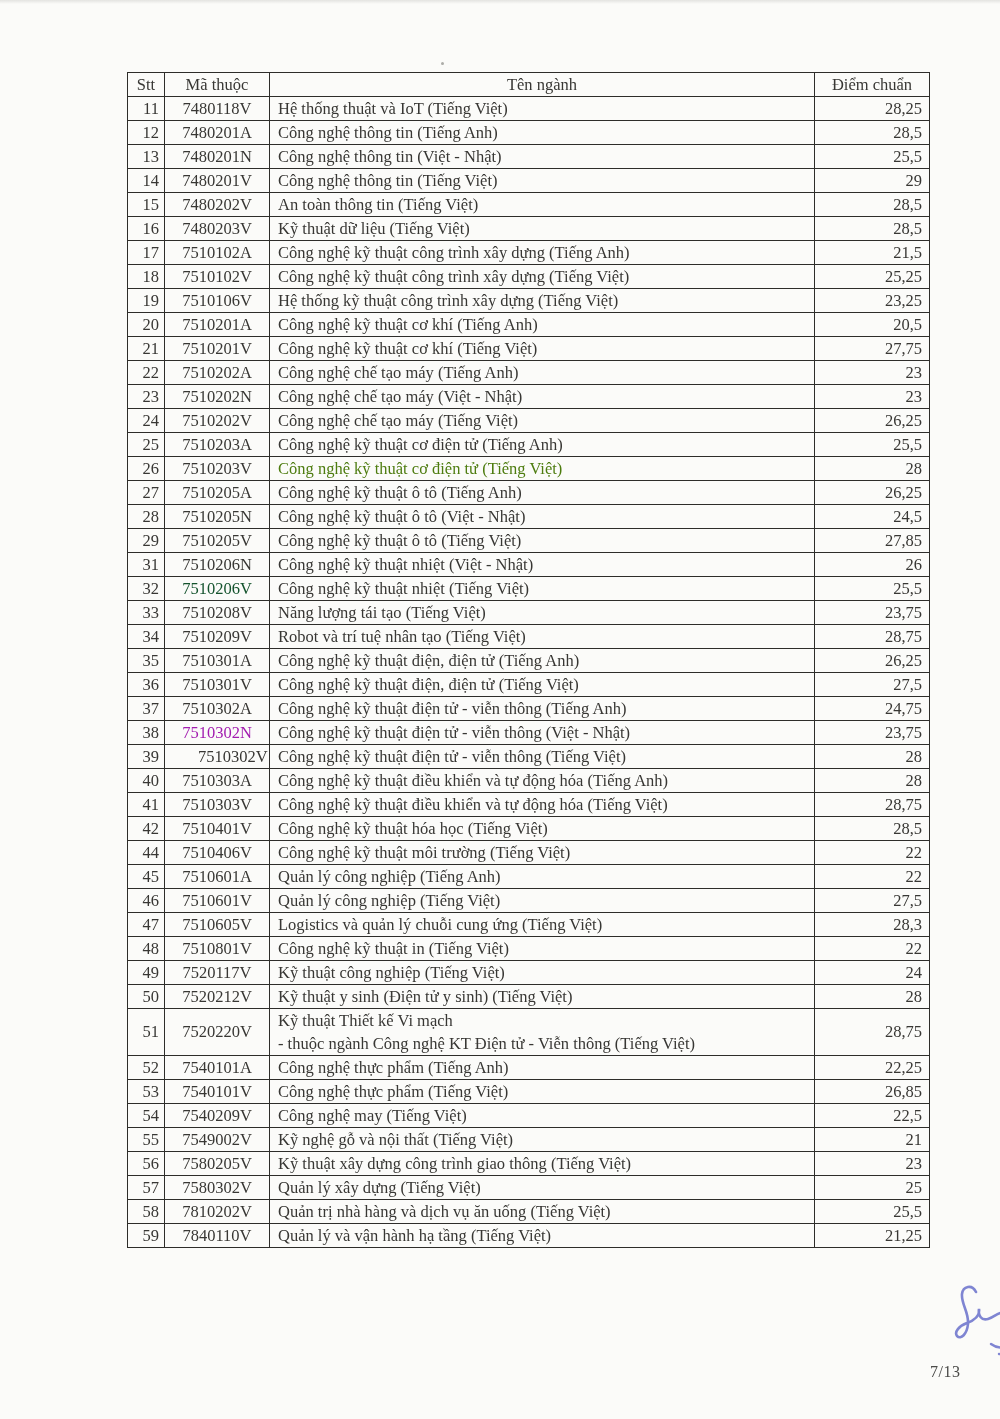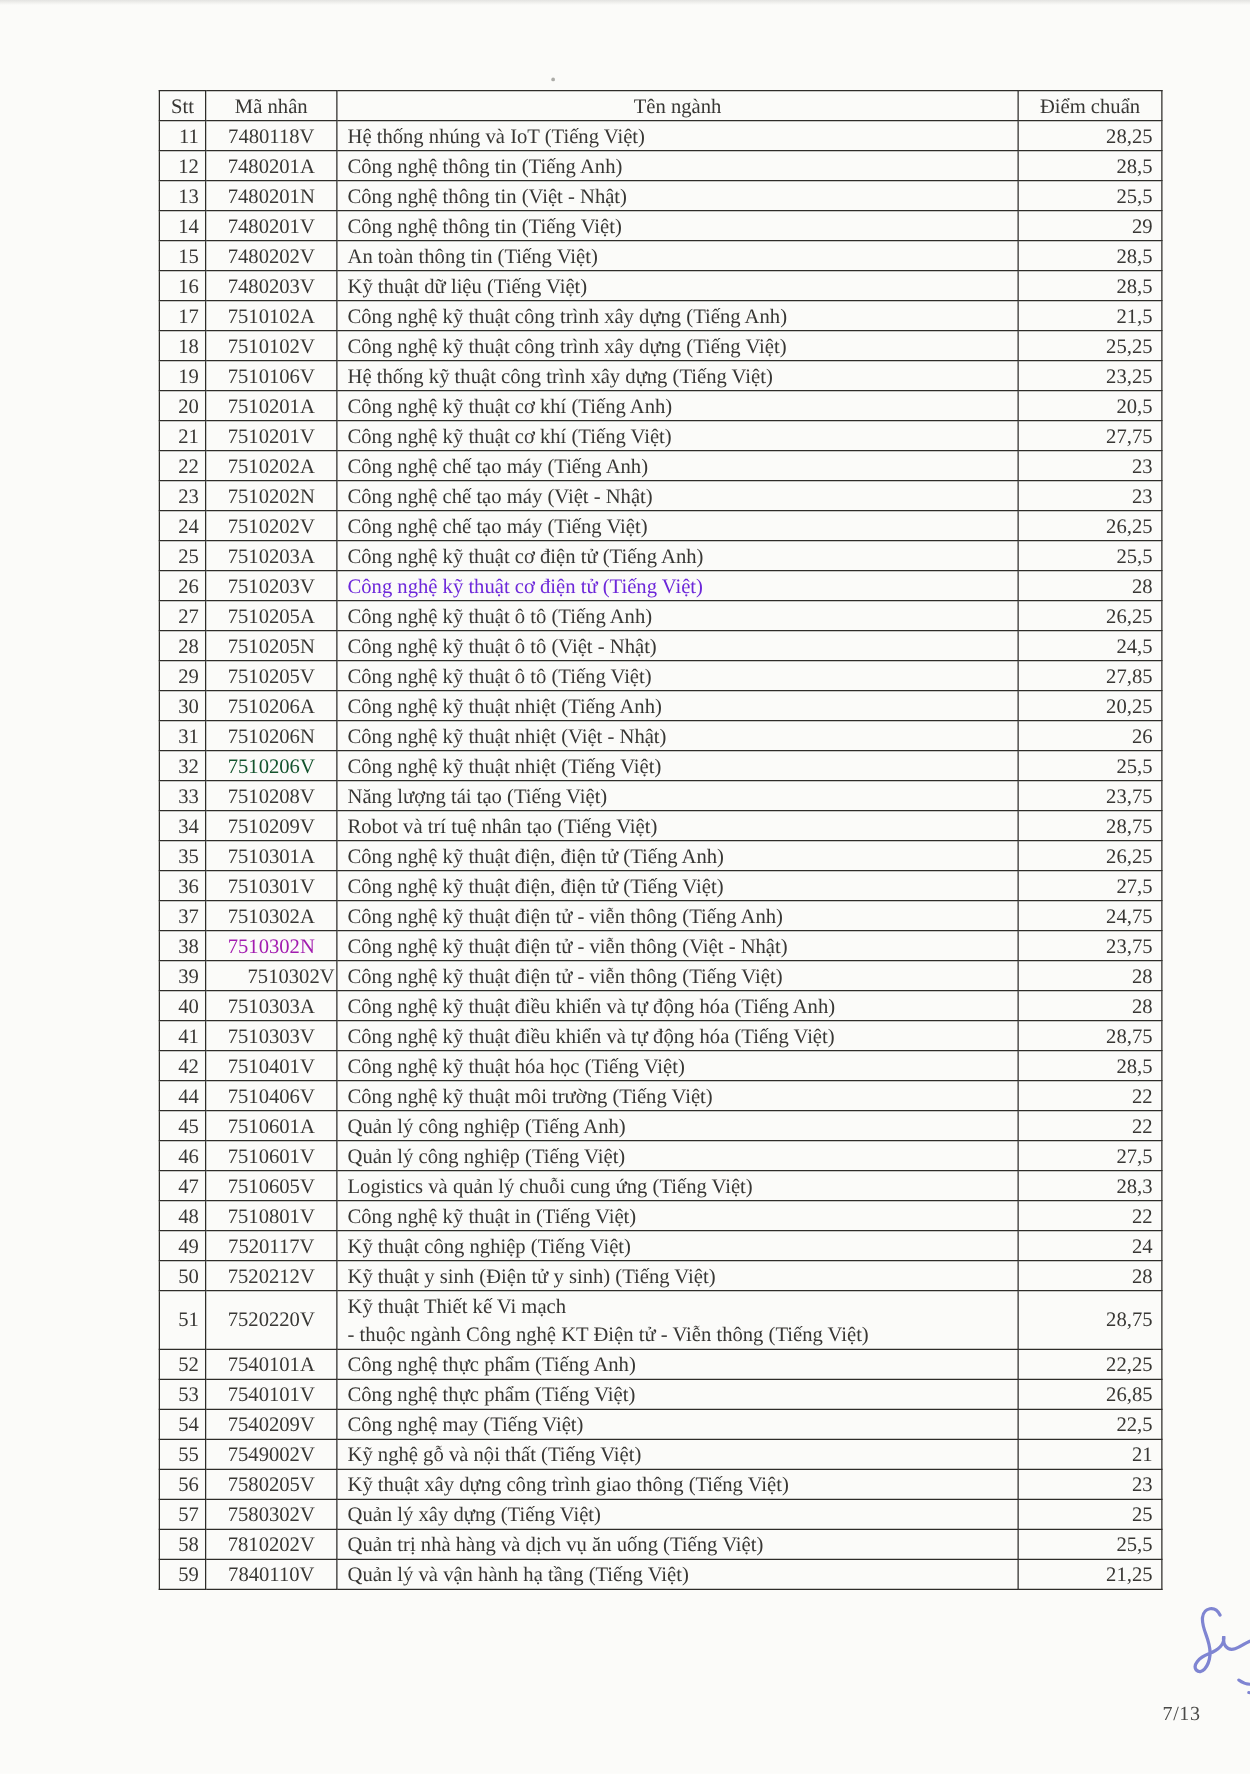--- a/index.html
+++ b/index.html
@@ -81,31 +81,31 @@
   <table class="score-table">
     <colgroup>
       <col class="c-stt">
         <col class="c-code">
         <col class="c-name">
         <col class="c-score">
     </colgroup>
     <thead>
       <tr>
         <th style="border-color: rgb(46, 45, 42); color: rgb(56, 55, 52);">Stt</th>
-        <th style="border-color: rgb(46, 45, 42); color: rgb(56, 55, 52);">Mã nhân</th>
+        <th style="border-color: rgb(46, 45, 42); color: rgb(56, 55, 52);">Mã thuộc</th>
         <th style="border-color: rgb(46, 45, 42); color: rgb(56, 55, 52);">Tên ngành</th>
         <th style="border-color: rgb(46, 45, 42); color: rgb(56, 55, 52);">Điểm chuẩn</th>
       </tr>
     </thead>
     <tbody>
         <tr>
           <td class="cell-stt" style="border-color: rgb(46, 45, 42); color: rgb(56, 55, 52);">11</td>
           <td class="cell-code" style="border-color: rgb(46, 45, 42); color: rgb(56, 55, 52);">7480118V</td>
           <td class="cell-name" style="border-color: rgb(46, 45, 42); color: rgb(56, 55, 52);">
-            <div class="name-line">Hệ thống nhúng và IoT (Tiếng Việt)</div>
+            <div class="name-line">Hệ thống thuật và IoT (Tiếng Việt)</div>
           </td>
           <td class="cell-score" style="border-color: rgb(46, 45, 42); color: rgb(56, 55, 52);">28,25</td>
         </tr>
         <tr>
           <td class="cell-stt" style="border-color: rgb(46, 45, 42); color: rgb(56, 55, 52);">12</td>
           <td class="cell-code" style="border-color: rgb(46, 45, 42); color: rgb(56, 55, 52);">7480201A</td>
           <td class="cell-name" style="border-color: rgb(46, 45, 42); color: rgb(56, 55, 52);">
             <div class="name-line">Công nghệ thông tin (Tiếng Anh)</div>
           </td>
           <td class="cell-score" style="border-color: rgb(46, 45, 42); color: rgb(56, 55, 52);">28,5</td>
@@ -210,21 +210,21 @@
           <td class="cell-stt" style="border-color: rgb(46, 45, 42); color: rgb(56, 55, 52);">25</td>
           <td class="cell-code" style="border-color: rgb(46, 45, 42); color: rgb(56, 55, 52);">7510203A</td>
           <td class="cell-name" style="border-color: rgb(46, 45, 42); color: rgb(56, 55, 52);">
             <div class="name-line">Công nghệ kỹ thuật cơ điện tử (Tiếng Anh)</div>
           </td>
           <td class="cell-score" style="border-color: rgb(46, 45, 42); color: rgb(56, 55, 52);">25,5</td>
         </tr>
         <tr>
           <td class="cell-stt" style="border-color: rgb(46, 45, 42); color: rgb(56, 55, 52);">26</td>
           <td class="cell-code" style="border-color: rgb(46, 45, 42); color: rgb(56, 55, 52);">7510203V</td>
-          <td class="cell-name" style="border-color: rgb(46, 45, 42); color: #6d28d9;">
+          <td class="cell-name" style="border-color: rgb(46, 45, 42); color: #4d7c0f;">
             <div class="name-line">Công nghệ kỹ thuật cơ điện tử (Tiếng Việt)</div>
           </td>
           <td class="cell-score" style="border-color: rgb(46, 45, 42); color: rgb(56, 55, 52);">28</td>
         </tr>
         <tr>
           <td class="cell-stt" style="border-color: rgb(46, 45, 42); color: rgb(56, 55, 52);">27</td>
           <td class="cell-code" style="border-color: rgb(46, 45, 42); color: rgb(56, 55, 52);">7510205A</td>
           <td class="cell-name" style="border-color: rgb(46, 45, 42); color: rgb(56, 55, 52);">
             <div class="name-line">Công nghệ kỹ thuật ô tô (Tiếng Anh)</div>
           </td>
@@ -238,28 +238,20 @@
           </td>
           <td class="cell-score" style="border-color: rgb(46, 45, 42); color: rgb(56, 55, 52);">24,5</td>
         </tr>
         <tr>
           <td class="cell-stt" style="border-color: rgb(46, 45, 42); color: rgb(56, 55, 52);">29</td>
           <td class="cell-code" style="border-color: rgb(46, 45, 42); color: rgb(56, 55, 52);">7510205V</td>
           <td class="cell-name" style="border-color: rgb(46, 45, 42); color: rgb(56, 55, 52);">
             <div class="name-line">Công nghệ kỹ thuật ô tô (Tiếng Việt)</div>
           </td>
           <td class="cell-score" style="border-color: rgb(46, 45, 42); color: rgb(56, 55, 52);">27,85</td>
-        </tr>
-        <tr>
-          <td class="cell-stt" style="border-color: rgb(46, 45, 42); color: rgb(56, 55, 52);">30</td>
-          <td class="cell-code" style="border-color: rgb(46, 45, 42); color: rgb(56, 55, 52);">7510206A</td>
-          <td class="cell-name" style="border-color: rgb(46, 45, 42); color: rgb(56, 55, 52);">
-            <div class="name-line">Công nghệ kỹ thuật nhiệt (Tiếng Anh)</div>
-          </td>
-          <td class="cell-score" style="border-color: rgb(46, 45, 42); color: rgb(56, 55, 52);">20,25</td>
         </tr>
         <tr>
           <td class="cell-stt" style="border-color: rgb(46, 45, 42); color: rgb(56, 55, 52);">31</td>
           <td class="cell-code" style="border-color: rgb(46, 45, 42); color: rgb(56, 55, 52);">7510206N</td>
           <td class="cell-name" style="border-color: rgb(46, 45, 42); color: rgb(56, 55, 52);">
             <div class="name-line">Công nghệ kỹ thuật nhiệt (Việt - Nhật)</div>
           </td>
           <td class="cell-score" style="border-color: rgb(46, 45, 42); color: rgb(56, 55, 52);">26</td>
         </tr>
         <tr>

